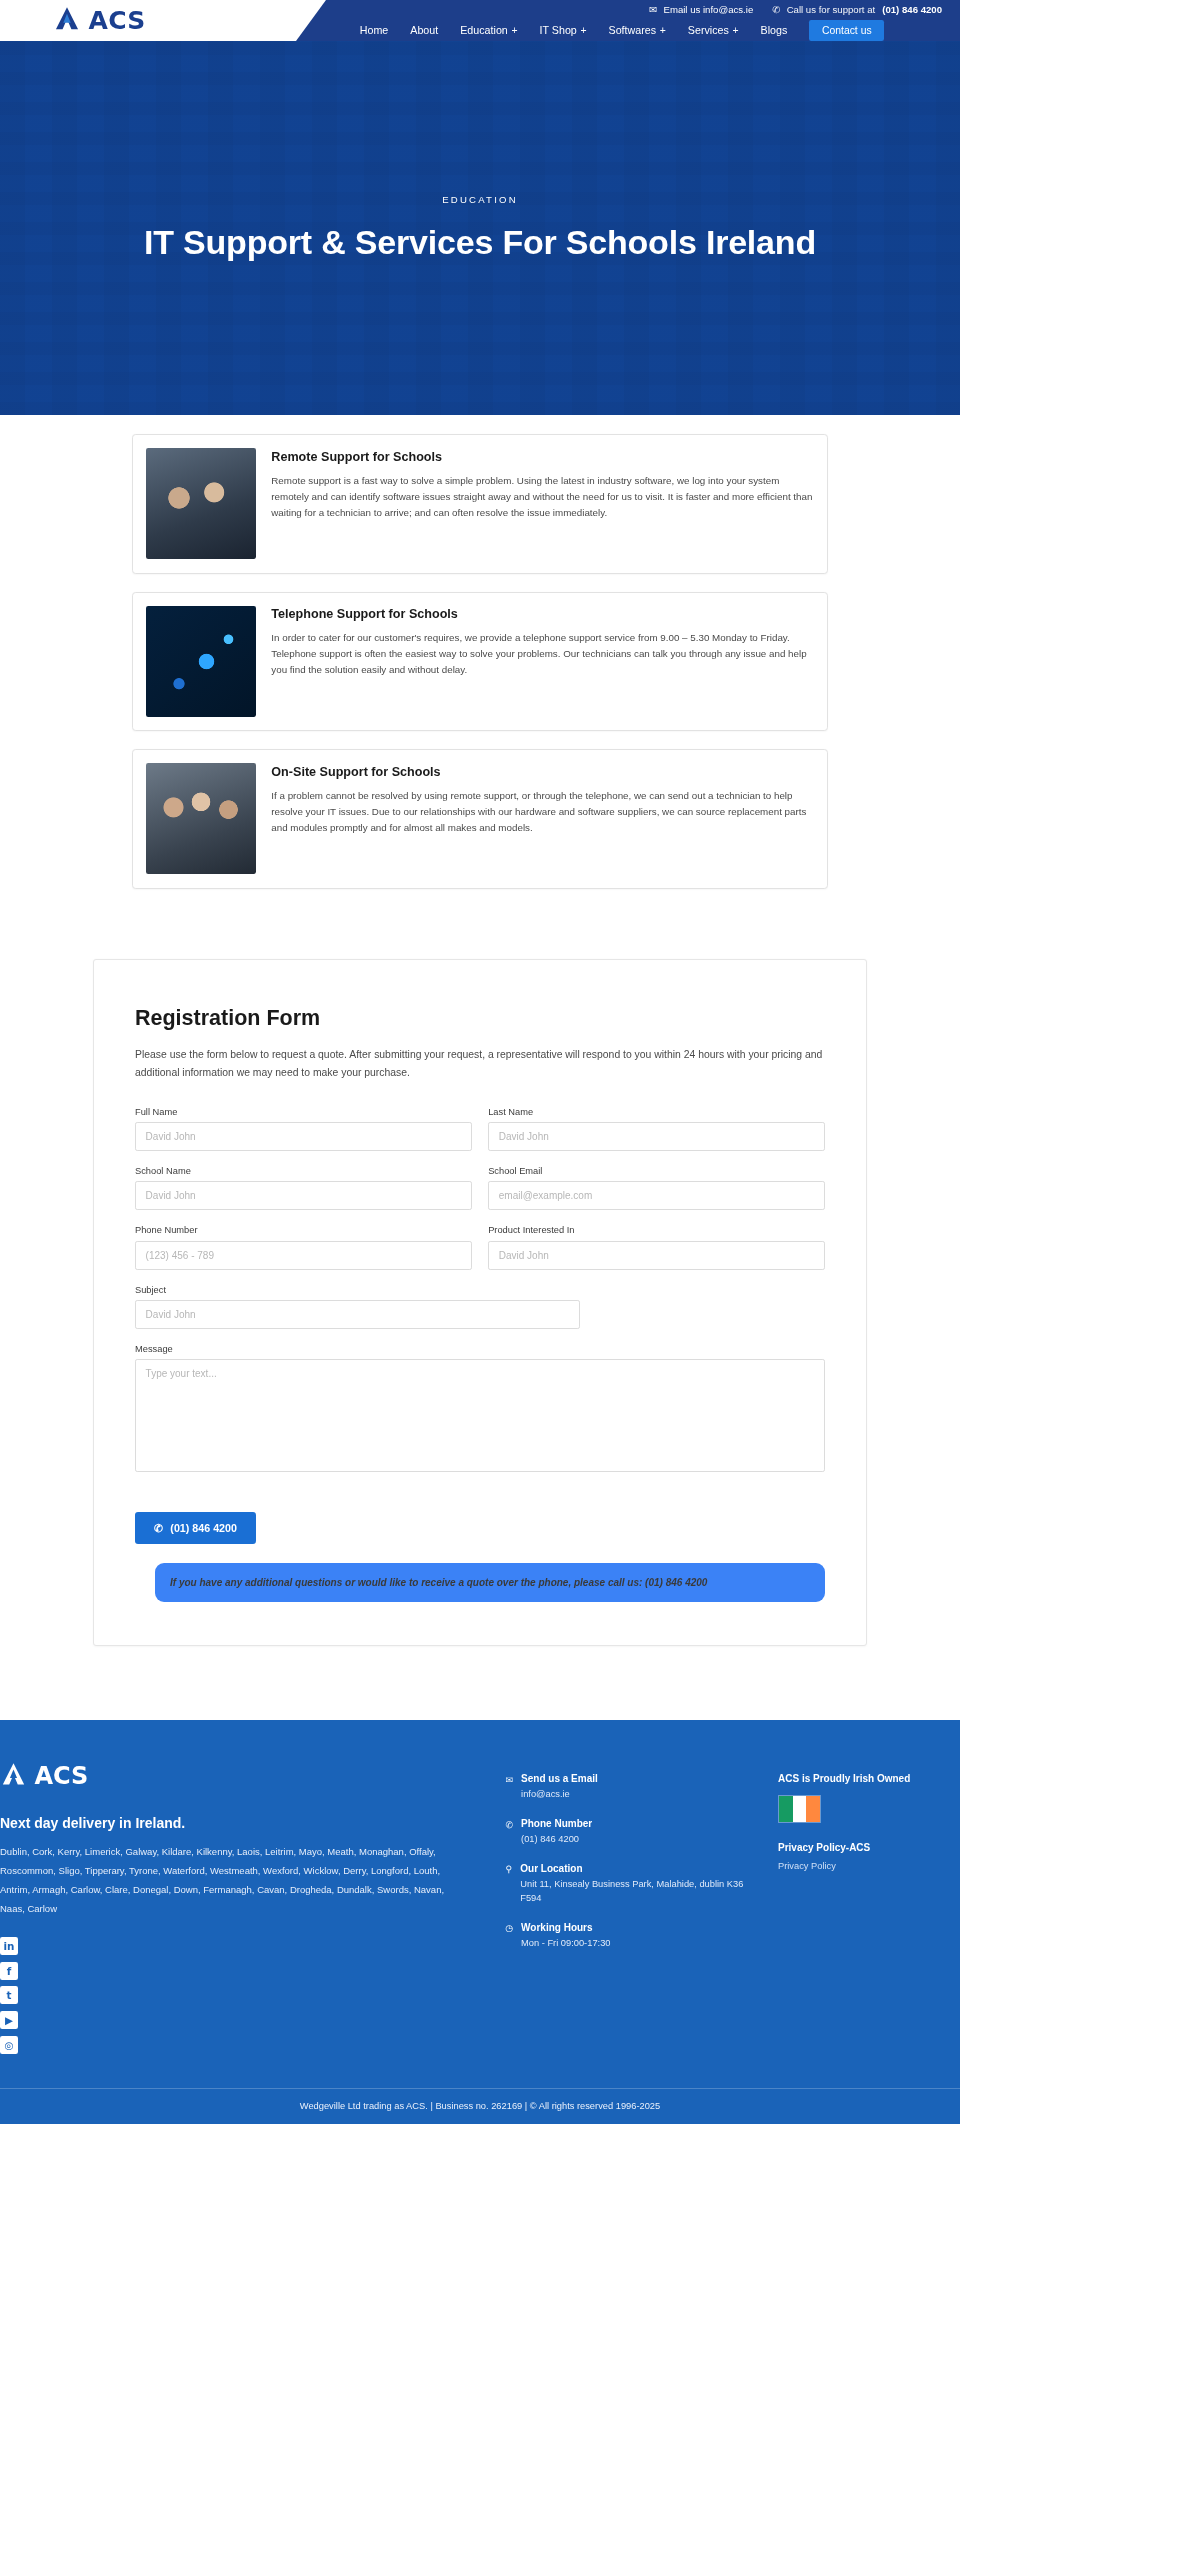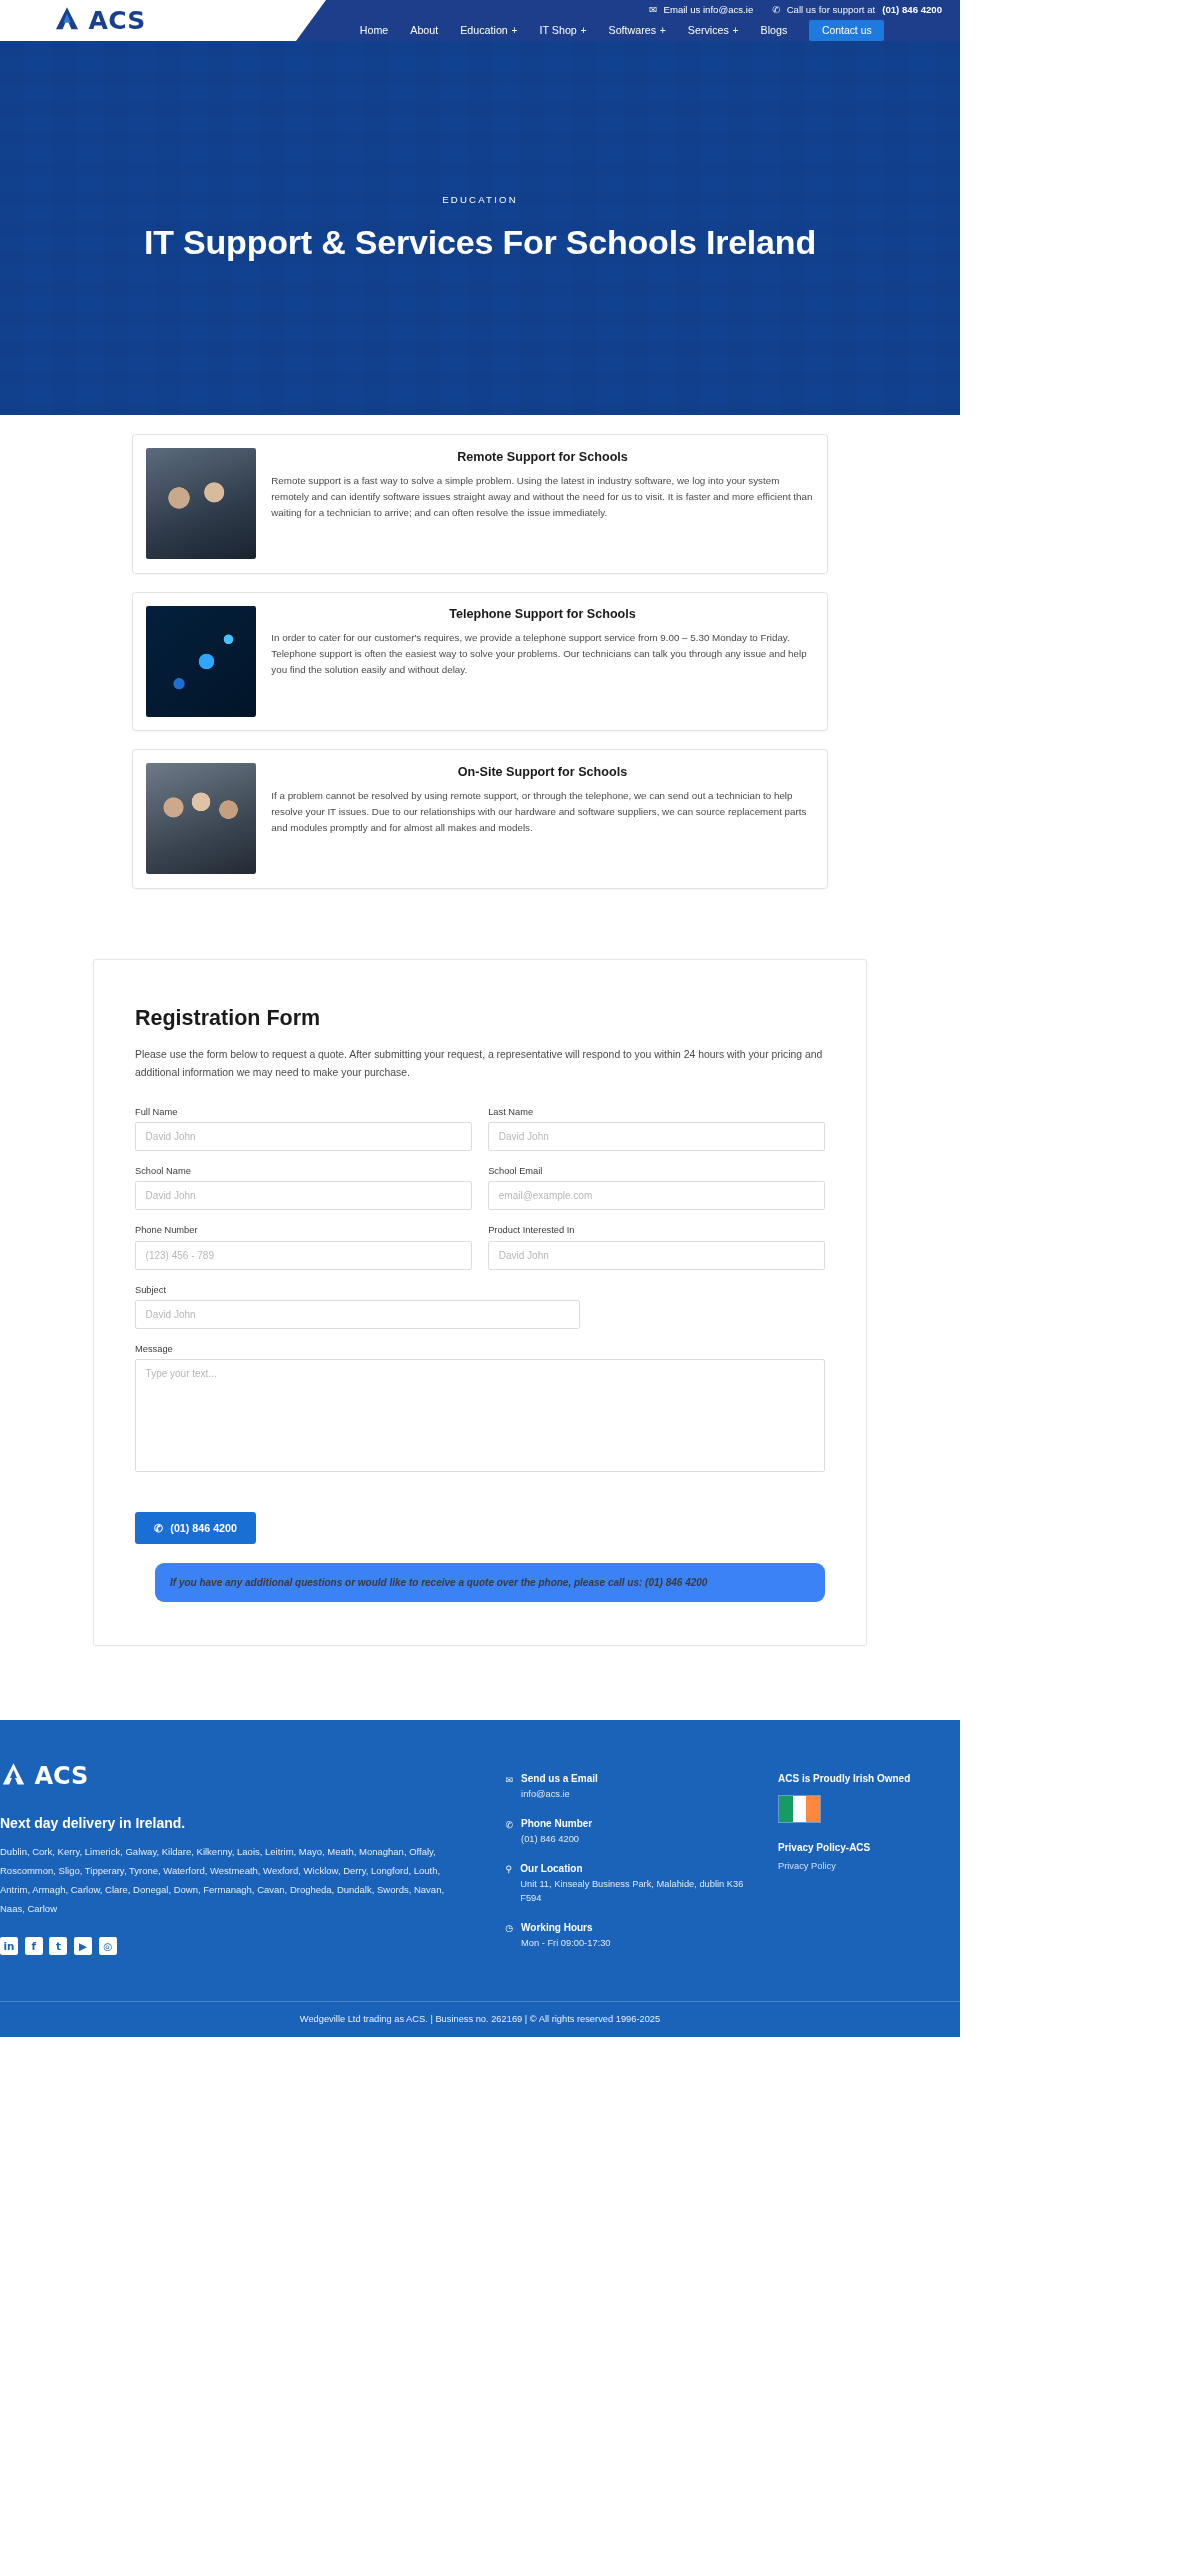--- a/index.html
+++ b/index.html
@@ -166,21 +166,20 @@
       radial-gradient(circle at 50% 35%, #e0c3a6 0 9px, transparent 9.6px),
       radial-gradient(circle at 75% 42%, #c59f80 0 9px, transparent 9.6px),
       linear-gradient(160deg, #6d7a88 0%, #39434f 65%, #222a34 100%);
   }
   .card-body { flex: 1; padding-top: 1.5px; }
   .card-title {
     font-size: 12.6px;
     font-weight: bold;
     color: #1a1a1a;
     margin-bottom: 9px;
-    text-align: center;
   }
   .card-text {
     font-size: 9.8px;
     line-height: 1.62;
     color: #4a4a4a;
   }
 
   
   .form-wrap {
     width: 774px;
@@ -283,20 +282,21 @@
   .fcounties {
     font-size: 9.5px;
     line-height: 2.0;
     color: #e6eefb;
     max-width: 455px;
   }
   .social {
     display: flex;
     gap: 6.7px;
     margin-top: 19px;
+    flex-direction: column;
   }
   .social span {
     width: 18px; height: 18px;
     background: #fff;
     color: #1a63b8;
     border-radius: 2.2px;
     display: flex;
     align-items: center;
     justify-content: center;
     font-size: 10.4px;

